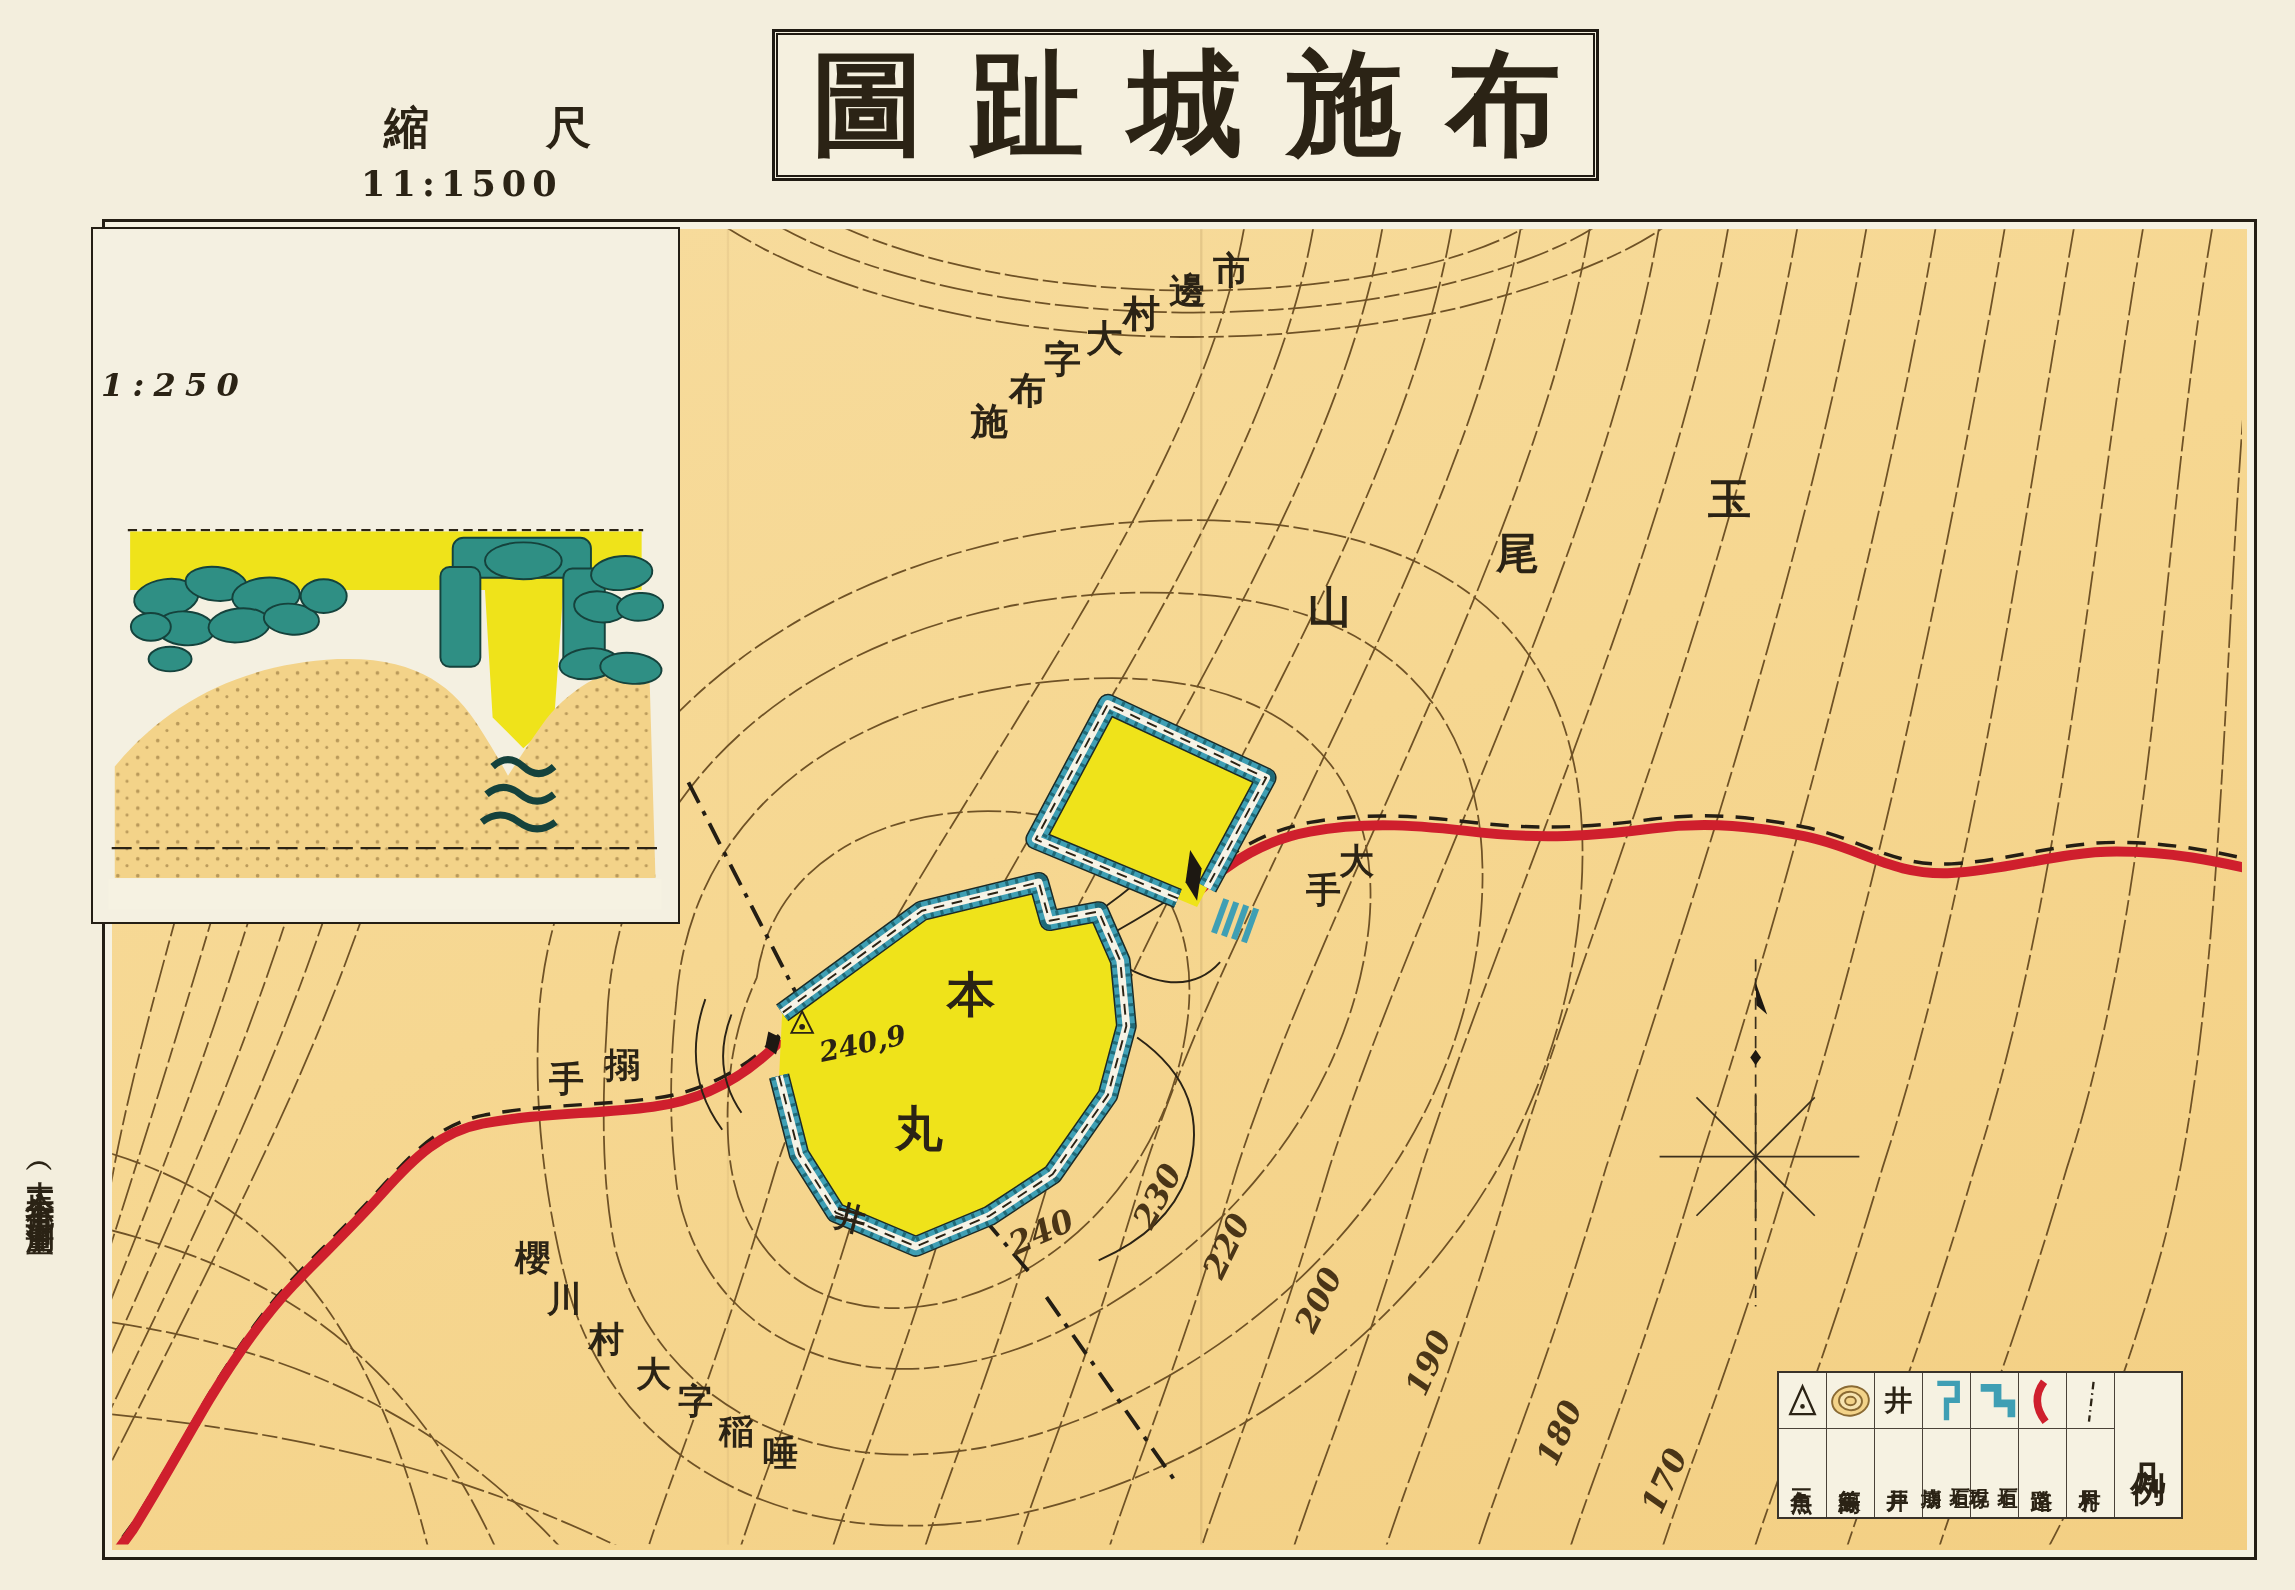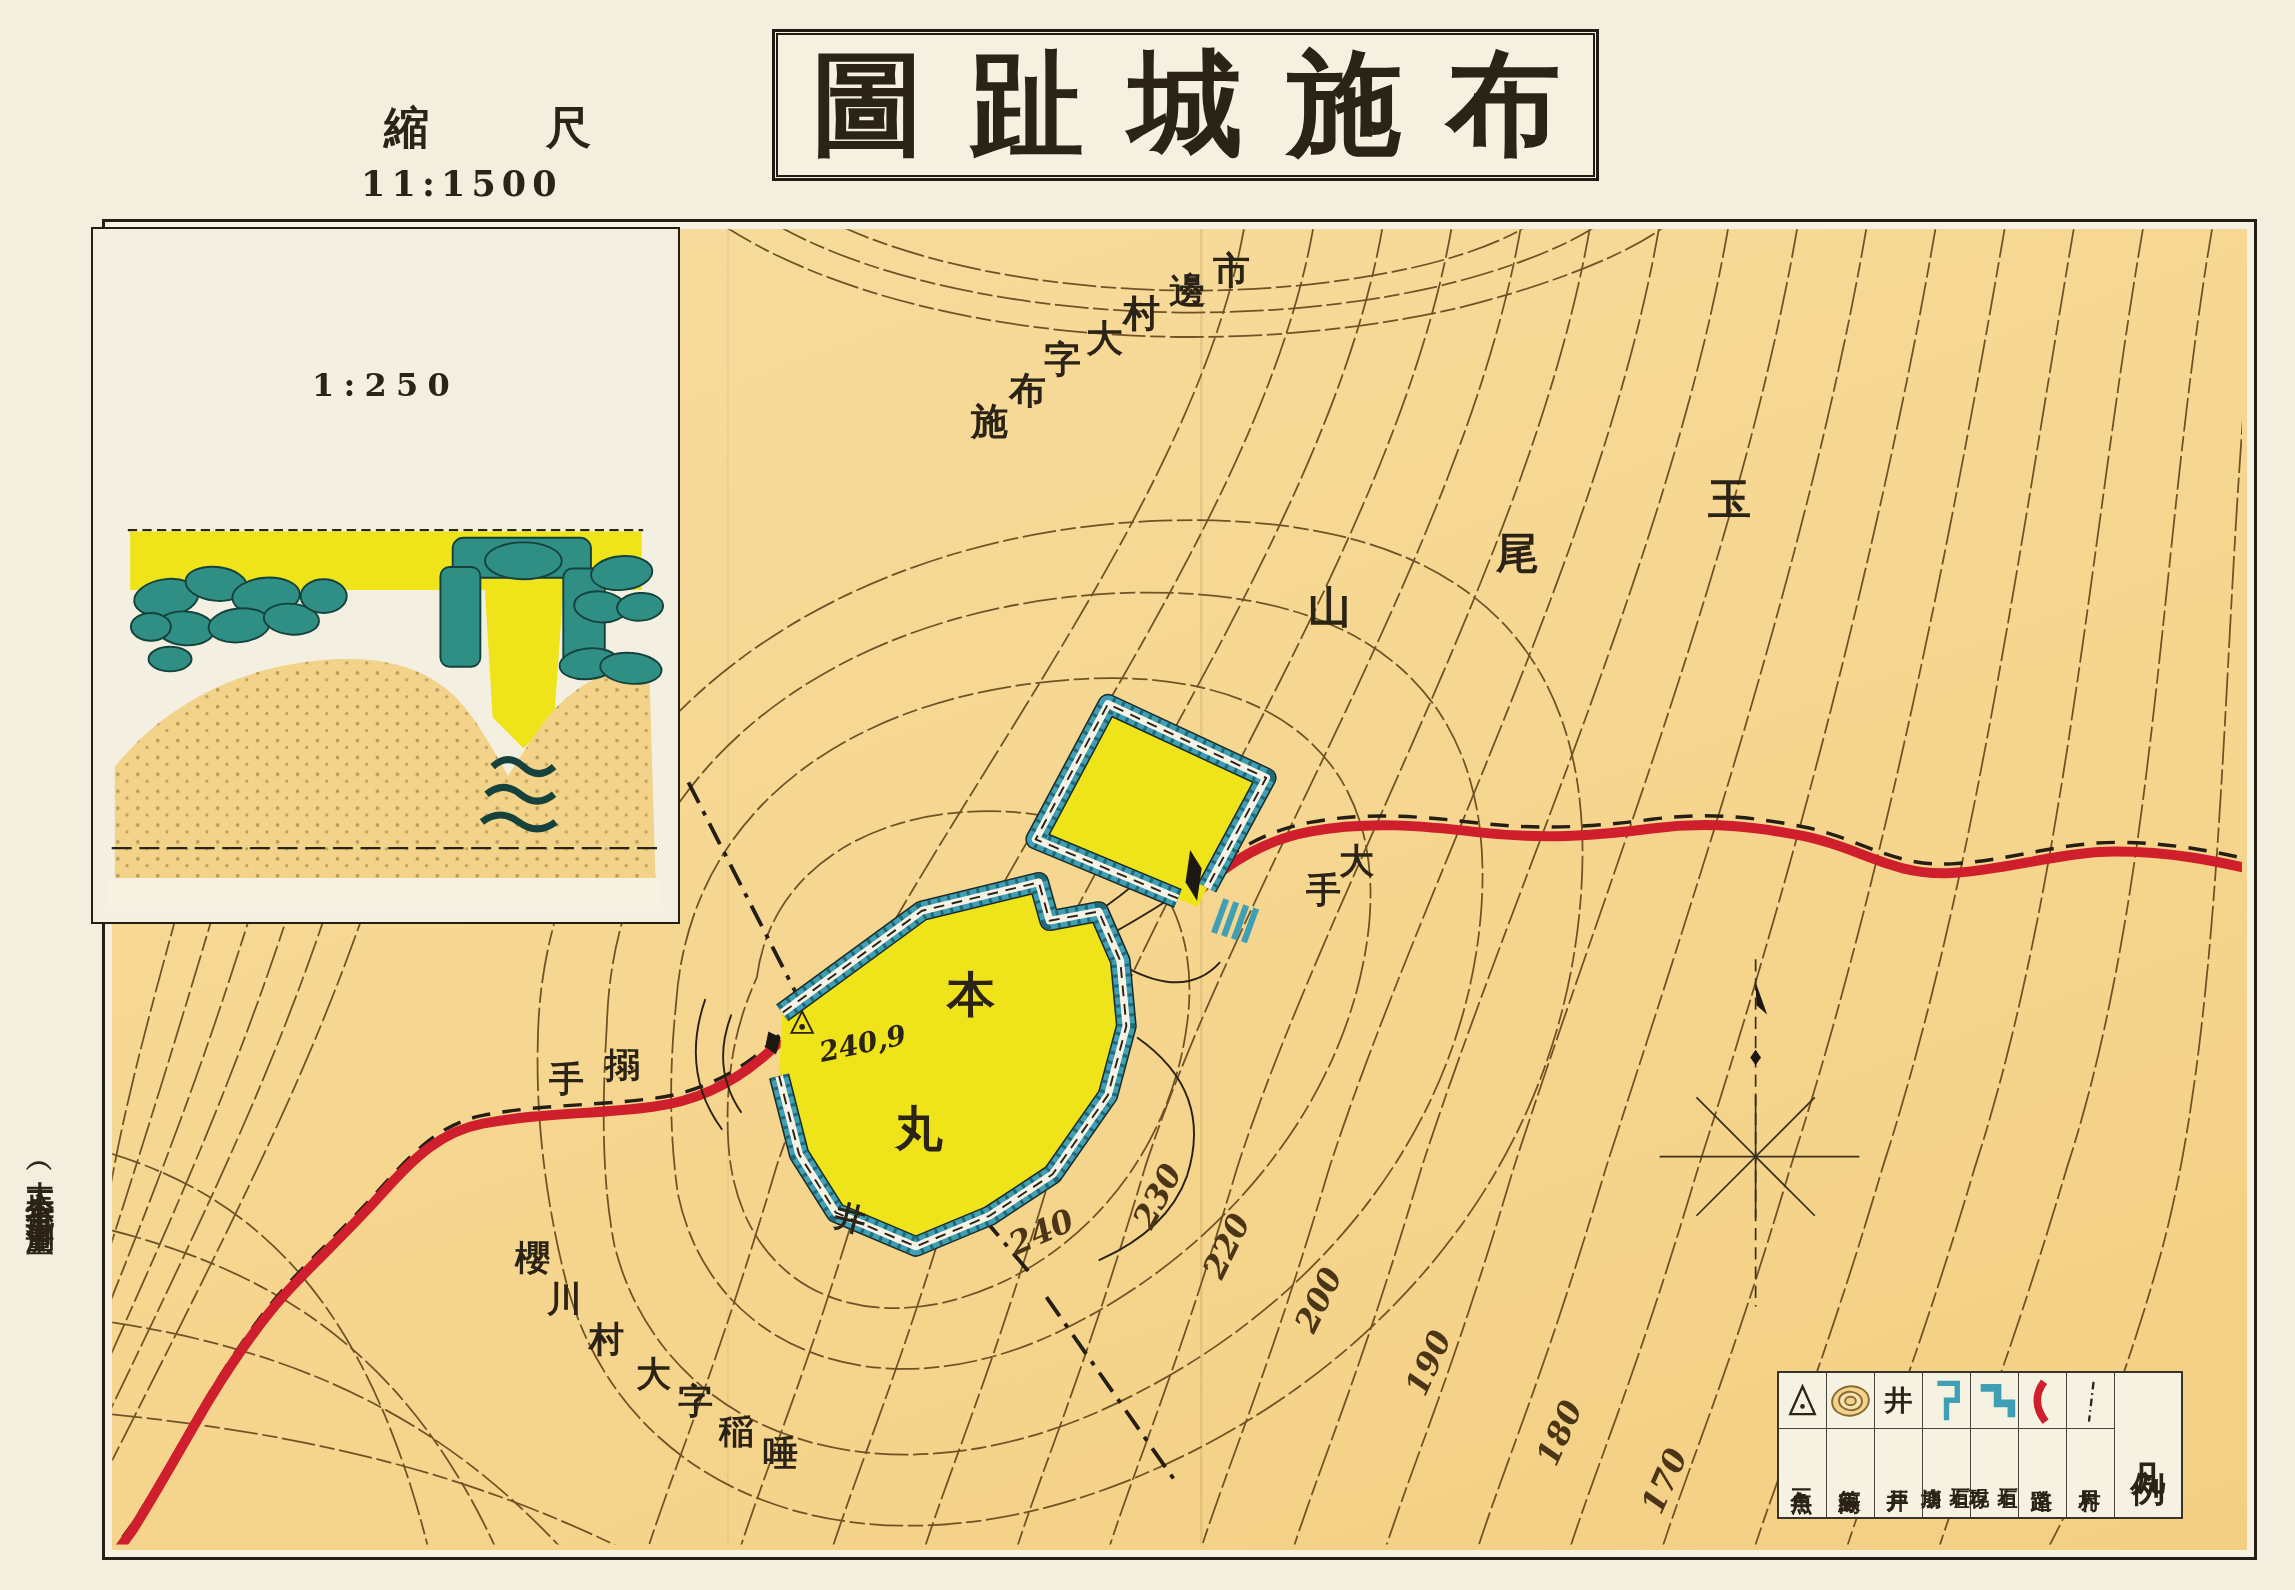--- a/index.html
+++ b/index.html
@@ -20,22 +20,22 @@
   
   #scale-row{left:384px;top:98px;width:207px;display:flex;justify-content:space-between;
              font-size:45px;font-weight:bold;}
   #scale-value{left:361px;top:163px;width:254px;text-align:left;font-size:35px;
                letter-spacing:6.1px;font-weight:bold;}
   
   #inset-box{left:91px;top:227px;width:589px;height:697px;border:2.3px solid #241e14;
              background:#f4f0e1;box-sizing:border-box;}
   #inset-title{position:absolute;left:0;top:71px;width:100%;text-align:center;font-size:37px;
                font-weight:bold;letter-spacing:20px;text-indent:20px;}
-  #inset-scale{position:absolute;left:0;top:137px;width:100%;text-align:center;font-size:32px;
-               letter-spacing:9.2px;font-weight:bold;}
+  #inset-scale{position:absolute;left:8px;top:137px;width:100%;text-align:left;font-size:32px;
+               letter-spacing:9.2px;font-weight:bold;font-style:italic;}
   #inset-art{position:absolute;left:0;top:0;width:585px;height:692px;}
   
   #survey-note{left:21.5px;top:1153px;height:430px;writing-mode:vertical-rl;text-orientation:upright;
                font-size:28.4px;letter-spacing:5.4px;font-weight:bold;}
   .maplabel{position:absolute;font-weight:bold;line-height:1;}
   .contour-num{position:absolute;font-style:italic;font-weight:bold;font-size:32px;color:#4a3517;}
   
   #legend{left:1777px;top:1371px;width:406px;height:148px;background:#f6f2e2;
           border:2.3px solid #3a332a;box-sizing:border-box;display:flex;}
   .lg-col{width:48px;border-right:1.5px solid #4a4238;display:flex;flex-direction:column;box-sizing:border-box;}

